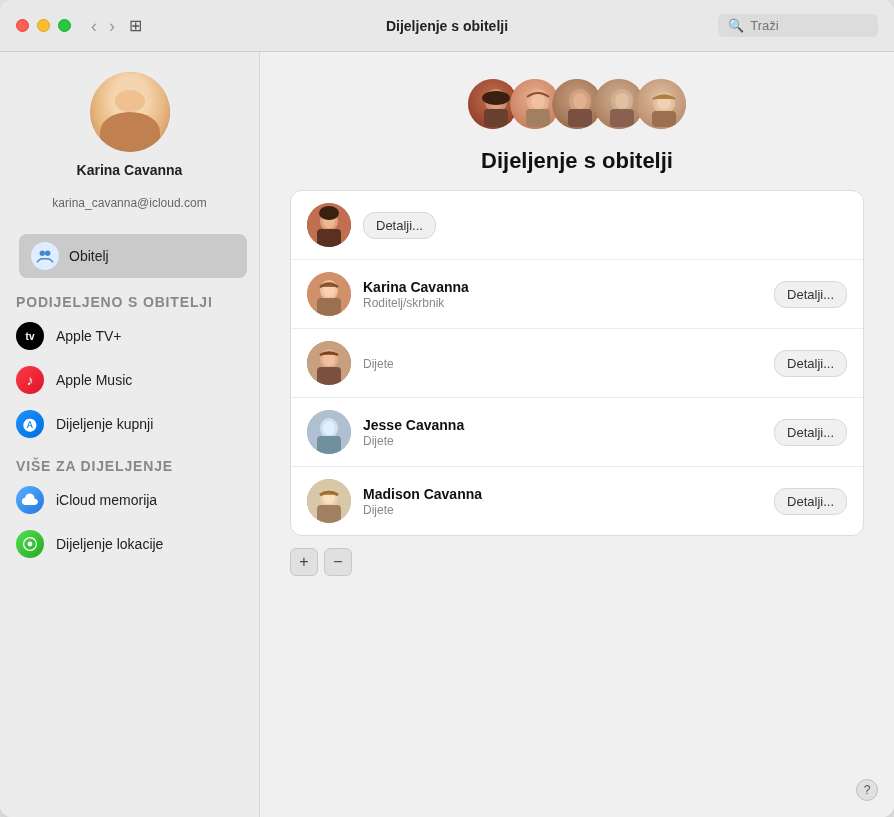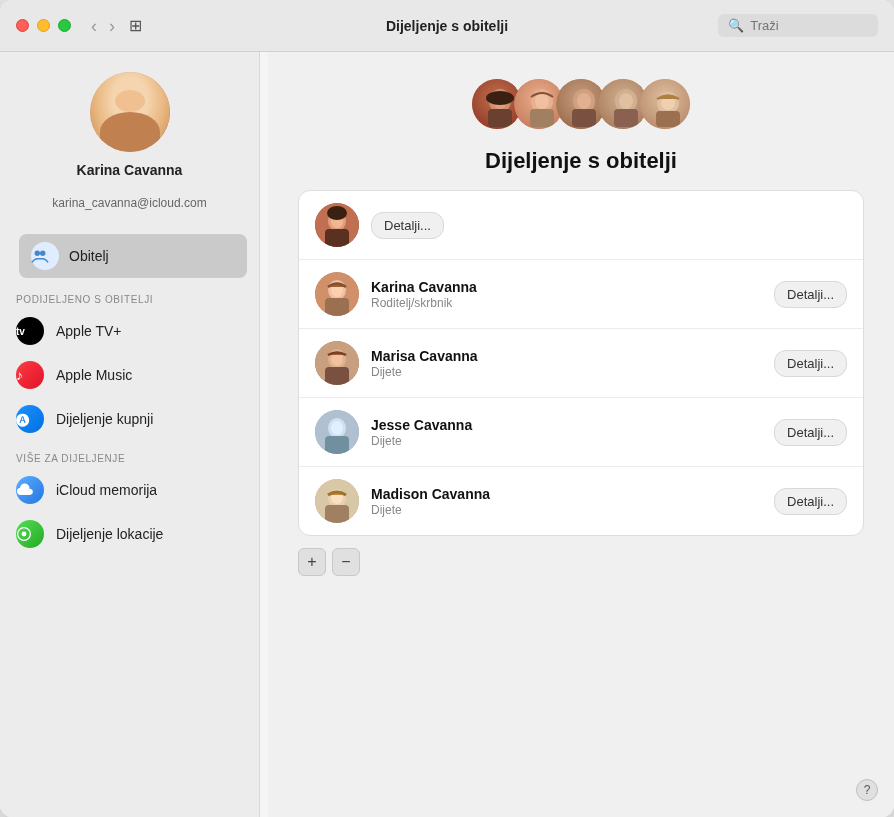--- a/index.html
+++ b/index.html
@@ -88,21 +88,20 @@
       border: none;
       outline: none;
       font-size: 13px;
       color: #000000;
       width: 100px;
     }
     .content {
       display: flex;
       flex: 1;
       overflow: hidden;
-      gap: 8px;
     }
     
     .sidebar {
       width: 260px;
       background: #ececec;
       border-right: 1px solid #d8d8d8;
       display: flex;
       flex-direction: column;
       padding: 20px 0 0 0;
       overflow-y: auto;
@@ -189,41 +188,41 @@
       align-items: center;
       justify-content: center;
       font-size: 16px;
     }
     .sidebar-section-label {
       font-size: 14px;
       font-weight: 500;
       color: #222;
     }
     .sidebar-category {
-      font-size: 10px;
-      font-weight: 400;
+      font-size: 14px;
+      font-weight: 700;
       color: #888;
       letter-spacing: 0.06em;
       padding: 12px 16px 4px 16px;
       text-transform: uppercase;
     }
     .sidebar-list-item {
       display: flex;
       align-items: center;
       gap: 12px;
       padding: 8px 16px;
       cursor: pointer;
     }
     .app-icon {
       width: 28px;
       height: 28px;
       border-radius: 14px;
       display: flex;
       align-items: center;
-      justify-content: flex-start;
+      justify-content: center;
       font-size: 15px;
       flex-shrink: 0;
     }
     .icon-appletv { background: #000; color: #fff; font-size: 11px; font-weight: 700; }
     .icon-applemusic { background: linear-gradient(135deg, #fc3c44, #e0122a); color: #fff; }
     .icon-purchases { background: linear-gradient(135deg, #1e90ff, #0070e0); color: #fff; }
     .icon-icloud { background: linear-gradient(135deg, #5aafff, #2476e0); color: #fff; }
     .icon-location { background: linear-gradient(135deg, #55dd55, #22aa22); color: #fff; }
     .sidebar-item-label {
       font-size: 14px;
@@ -539,21 +538,20 @@
           <div class="member-avatar ma-3">
             <svg viewBox="0 0 44 44" width="44" height="44">
               <circle cx="22" cy="22" r="22" fill="#c8a080"></circle>
               <ellipse cx="22" cy="18" rx="9" ry="10" fill="#e0b090"></ellipse>
               <rect x="10" y="26" width="24" height="18" rx="4" fill="#7a5040"></rect>
               <ellipse cx="22" cy="18" rx="6" ry="7" fill="#f0c0a0"></ellipse>
               <path d="M13 14 Q22 9 31 14" stroke="#7a4020" stroke-width="2.5" fill="#9a6040"></path>
             </svg>
           </div>
           <div class="member-info">
-            <div class="member-name">Marisa Cavanna</div>
             <div class="member-role">Dijete</div>
           </div>
           <button class="detalji-btn">Detalji...</button>
         </div>
 
         <div class="member-row">
           <div class="member-avatar ma-4">
             <svg viewBox="0 0 44 44" width="44" height="44">
               <circle cx="22" cy="22" r="22" fill="#b0c0d0"></circle>
               <ellipse cx="22" cy="18" rx="9" ry="10" fill="#d0e0f0"></ellipse>

